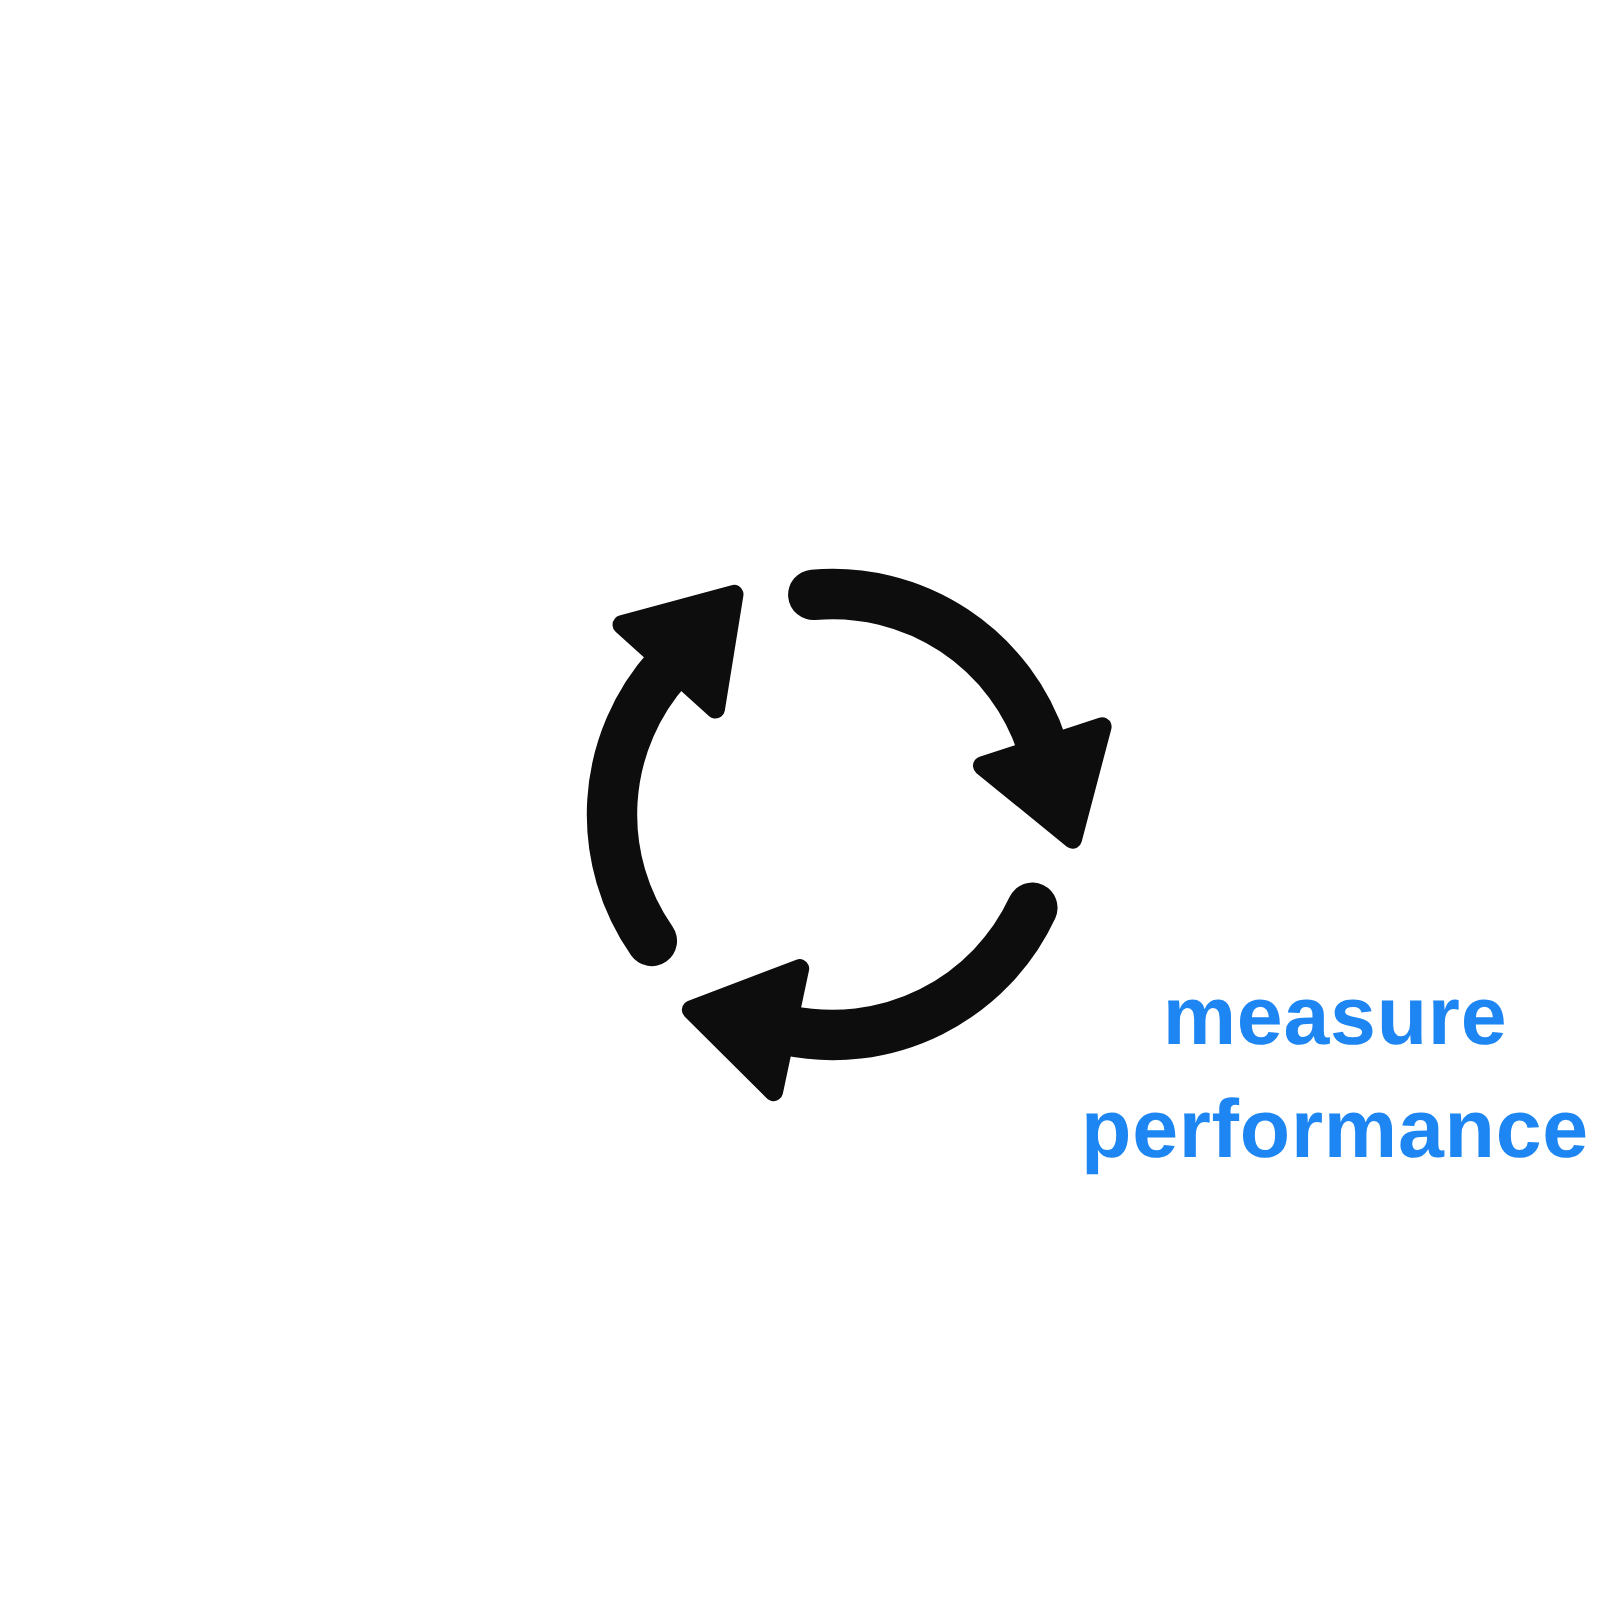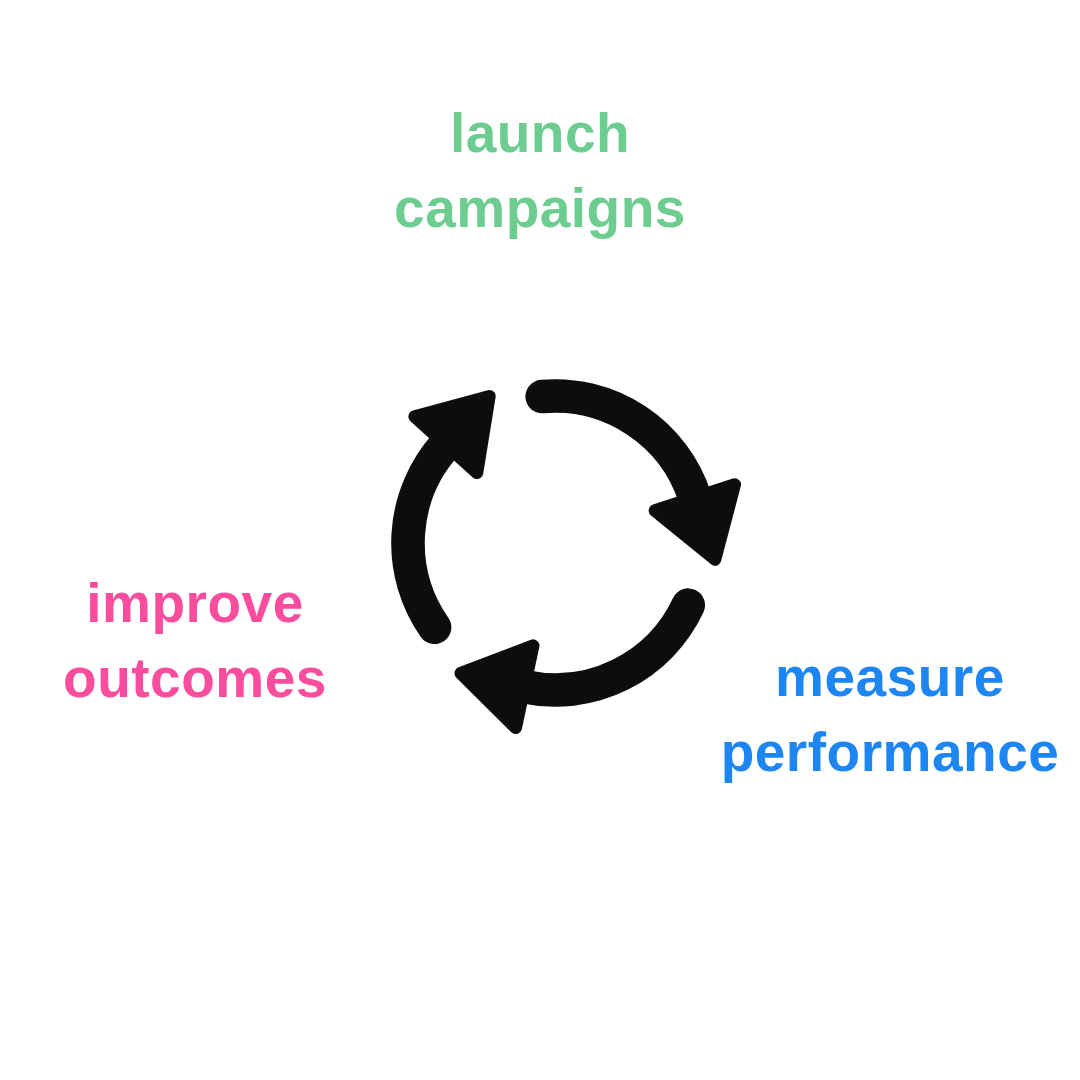--- a/index.html
+++ b/index.html
@@ -52,25 +52,21 @@
     display: block;
     width: 100%;
     height: 100%;
   }
 </style>
 </head>
 <body>
 
 <div class="canvas">
 
-  <div class="step-label label-top" style="color: rgb(109, 205, 144);">launch
-campaigns</div>
 
-  <div class="step-label label-left" style="color: rgb(250, 77, 158);">improve
-outcomes</div>
 
   <div class="step-label label-right" style="color: rgb(29, 134, 242);">measure
 performance</div>
 
   <div class="cycle-icon-wrap">
     <svg viewBox="0 0 400 400" xmlns="http://www.w3.org/2000/svg">
       <g fill="none" stroke="#0d0d0d" stroke-width="32" stroke-linecap="round">
 
         <path d="M 85.3 280.3 A 140 140 0 0 1 96.0 106.3"></path>
 

